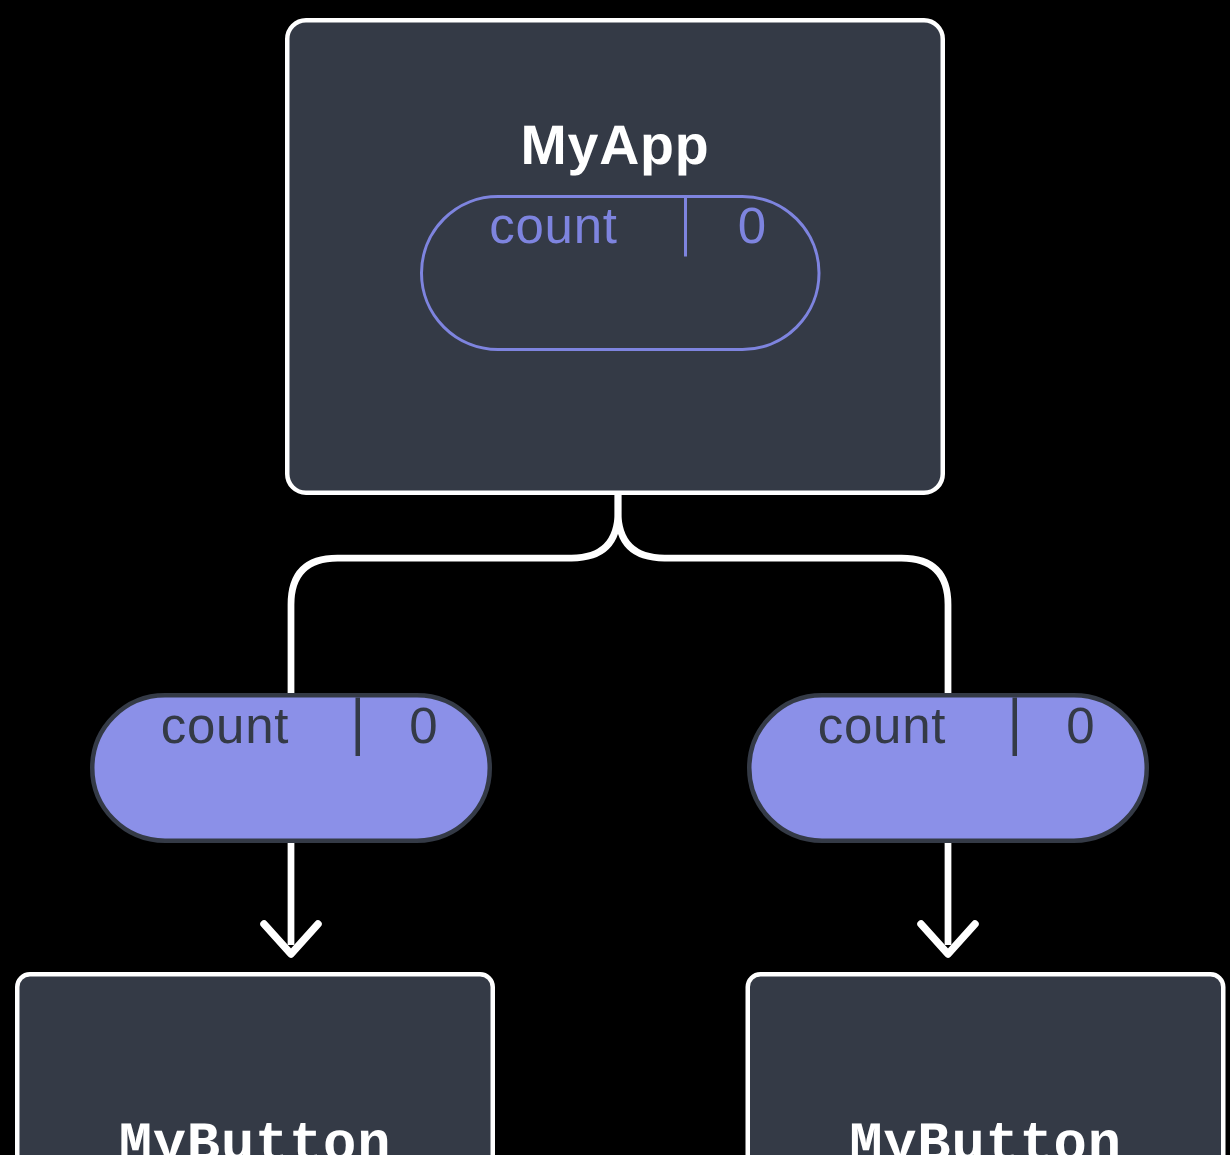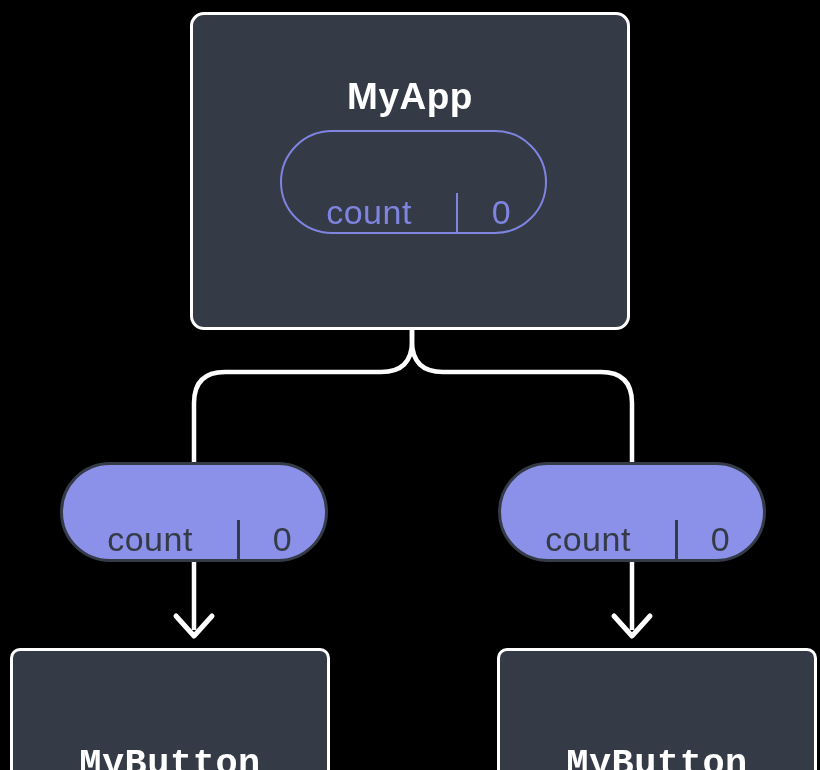--- a/index.html
+++ b/index.html
@@ -71,21 +71,21 @@
     text-align: center;
   }
   .root-title {
     position: absolute;
     left: 0; right: 0;
     top: 62px;
     line-height: 40px;
   }
   .pill {
     display: flex;
-    align-items: flex-end;
+    align-items: flex-start;
     border-radius: 999px;
     font-size: 34px;
     letter-spacing: 0.5px;
     z-index: 2;
   }
   .pill-label, .pill-value {
     display: flex;
     align-items: center;
     justify-content: center;
   }

